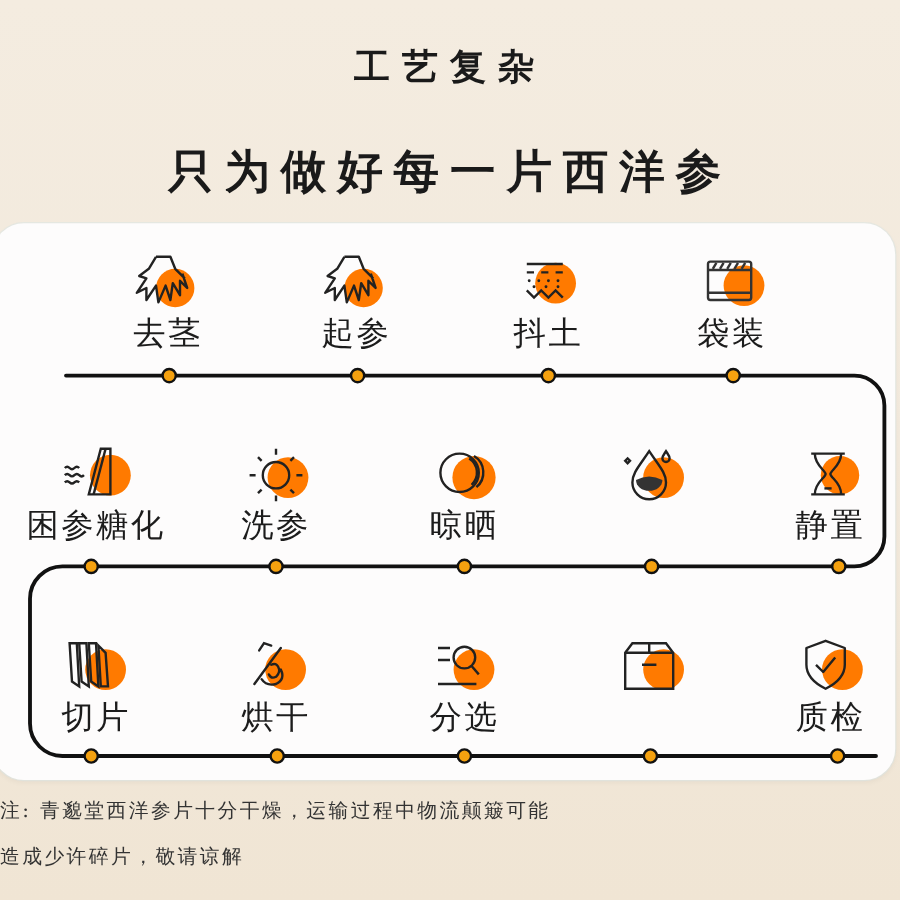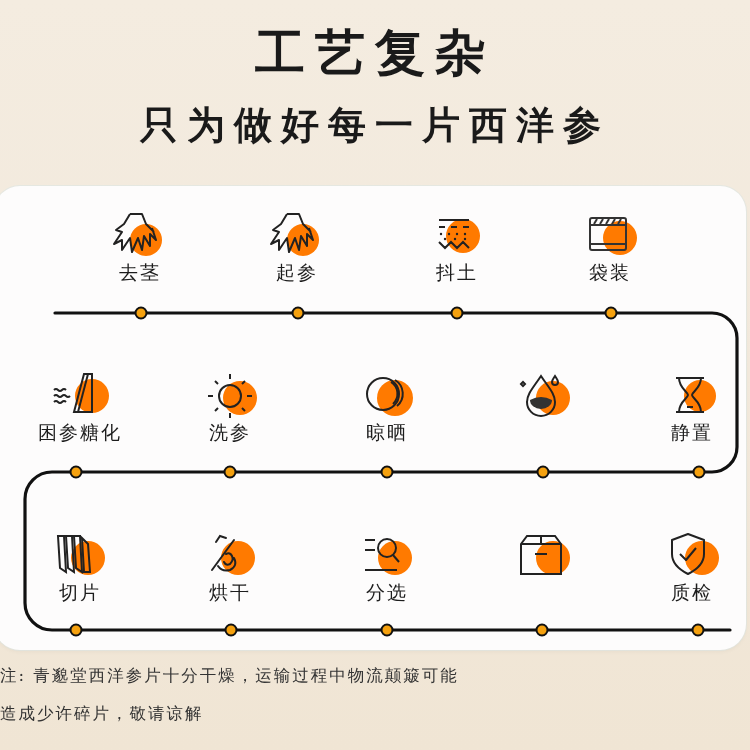--- a/index.html
+++ b/index.html
@@ -5,33 +5,33 @@
   html, body { margin: 0; padding: 0; }
   body {
     width: 750px; height: 750px; overflow: hidden; position: relative;
     background: linear-gradient(180deg, #f4ece0 0%, #f2e9dc 50%, #f0e5d4 100%);
     font-family: "DejaVu Sans", sans-serif;
   }
   .title {
     position: absolute; left: 0; width: 750px; text-align: center;
     font-family: "DejaVu Serif", serif; color: #1a1a1a; font-weight: bold;
   }
-  .title-1 { top: 20px; font-size: 50px; letter-spacing: 10px; }
-  .title-2 { top: 100px; font-size: 38px; letter-spacing: 9px; }
+  .title-1 { top: 36px; font-size: 30px; letter-spacing: 10px; }
+  .title-2 { top: 118px; font-size: 38px; letter-spacing: 9px; }
   .card {
     position: absolute; left: -6px; top: 186px; width: 752px; height: 464px;
     background: #fdfcfc; border-radius: 26px;
     box-shadow: 0 0 0 1px rgba(220,230,228,0.6), 0 2px 4px rgba(0,0,0,0.04);
   }
   svg.path { position: absolute; left: 0; top: 0; width: 750px; height: 750px; pointer-events: none; }
   .step { position: absolute; width: 120px; margin-left: -60px; text-align: center; }
   .step .icon-wrap { position: relative; width: 64px; height: 48px; margin: 0 auto; }
   .step .icon-wrap svg { width: 64px; height: 48px; display: block; }
   .step .label {
-    display: block; font-size: 19px; color: #1c1c1c; letter-spacing: 2px; margin-top: 2px;
+    display: block; font-size: 27px; color: #1c1c1c; letter-spacing: 2px; margin-top: 2px;
     font-family: "DejaVu Sans", sans-serif; white-space: nowrap;
   }
   .note {
     position: absolute; left: 0; width: 750px; text-align: left;
     font-family: "DejaVu Serif", serif; color: #333; font-size: 16.5px; letter-spacing: 2px;
   }
   .note-1 { top: 665px; }
   .note-2 { top: 703px; }
 </style>
 </head>

